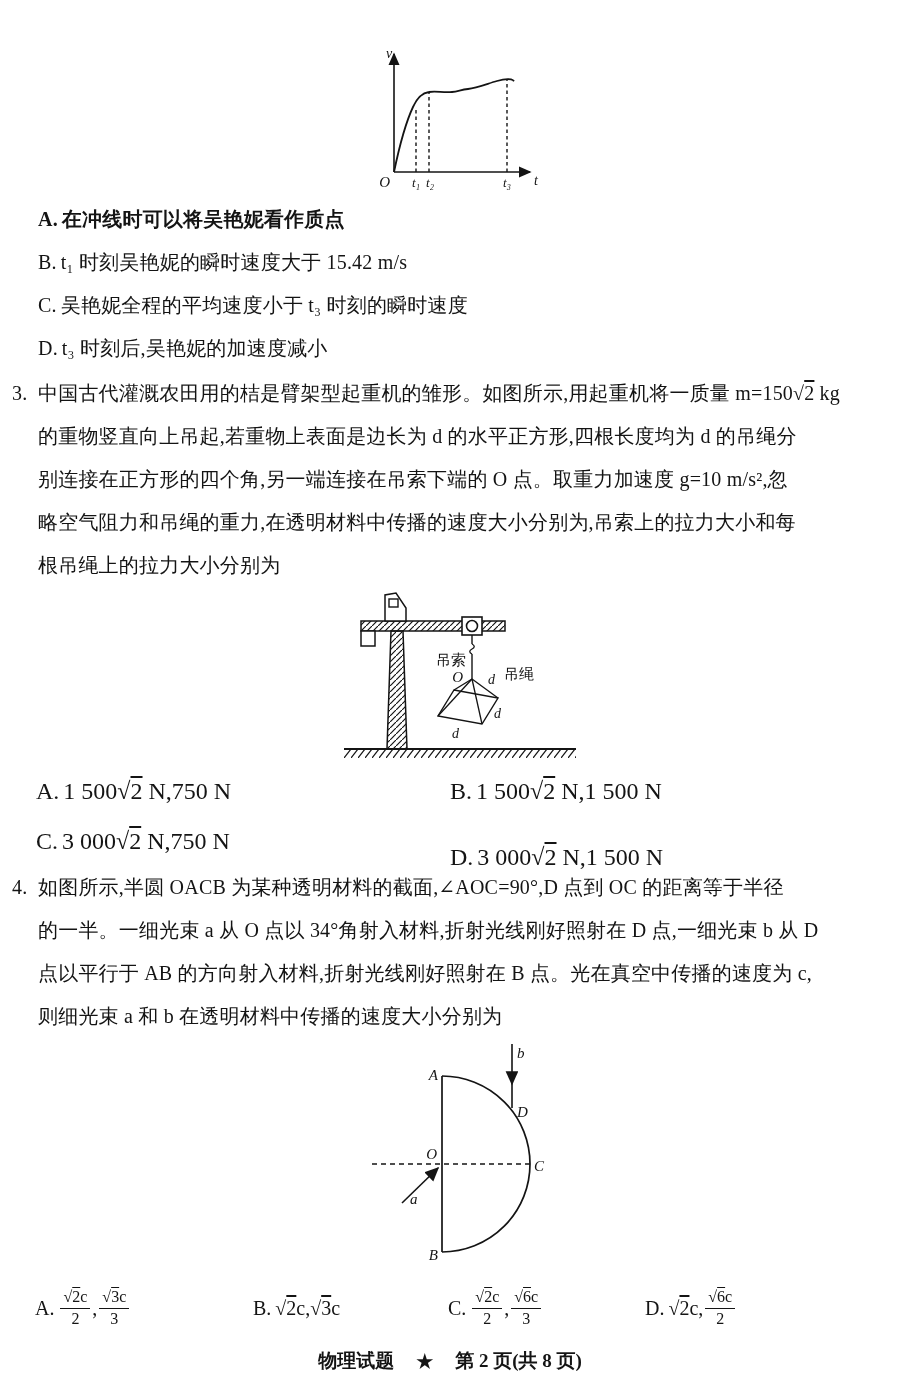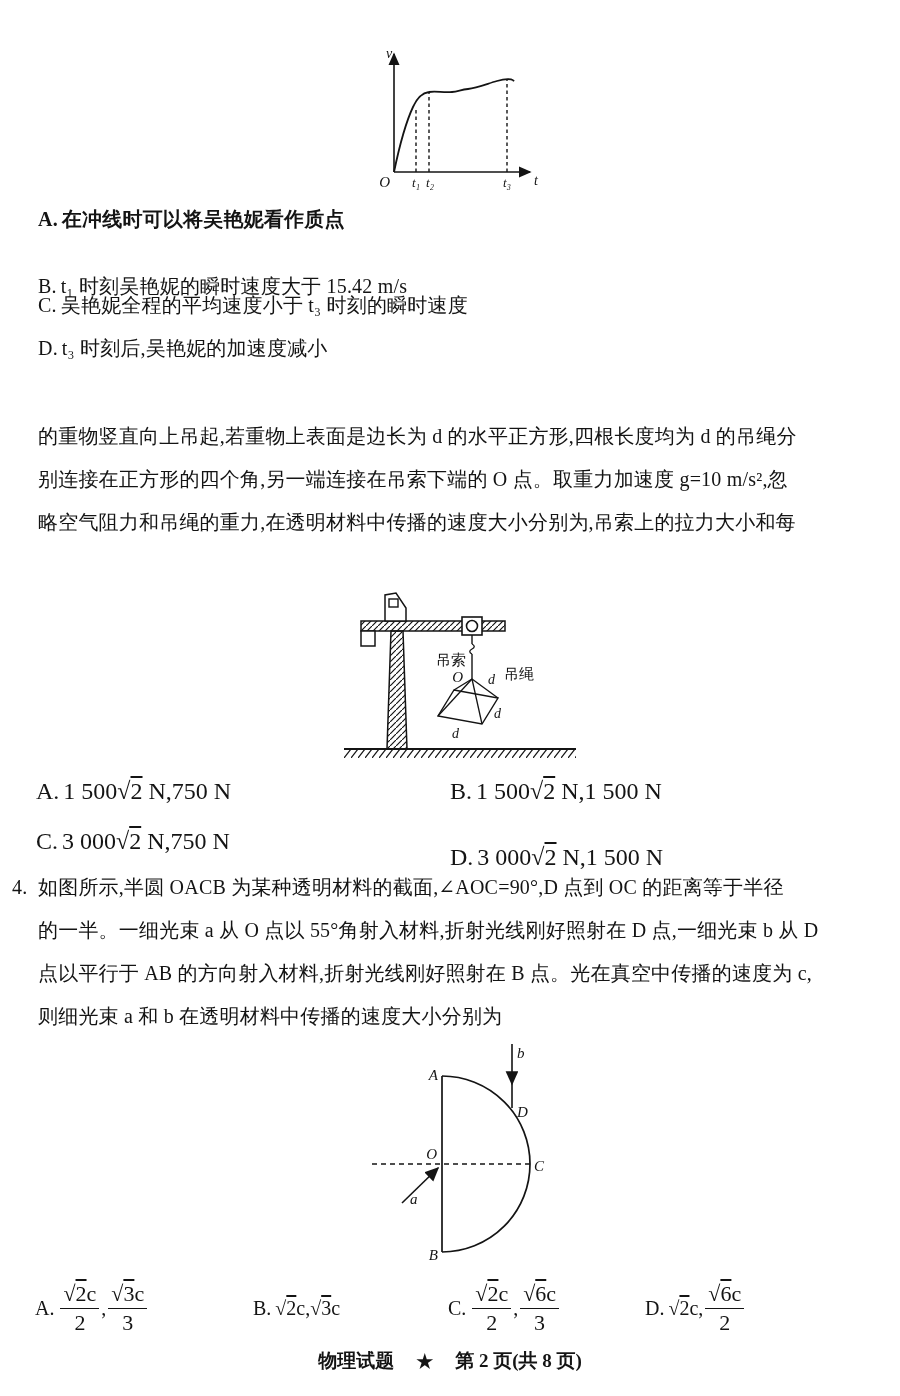--- a/index.html
+++ b/index.html
@@ -7,21 +7,21 @@
     position:relative;width:900px;height:1396px;margin:0 auto;background:#ffffff;
     font-family:"Liberation Serif","DejaVu Serif",serif;color:#141414;overflow:hidden;
   }
   .abs{position:absolute;}
   .line{font-size:20px;white-space:nowrap;letter-spacing:0.2px;}
   .qnum{display:inline-block;width:26px;}
   .olabel{margin-right:4px;}
   .ov{text-decoration:overline;}
   .opt{display:flex;align-items:center;font-size:20px;white-space:nowrap;}
   .optrow{font-size:24px;white-space:nowrap;}
-  .frac{display:inline-block;vertical-align:middle;text-align:center;line-height:1.15;font-size:22px;margin:0 2px;}
+  .frac{display:inline-block;vertical-align:middle;text-align:center;line-height:1.15;font-size:16px;margin:0 2px;}
   .frac .fn{display:block;border-bottom:1.4px solid #141414;padding:0 3px 1px 3px;}
   .frac .fd{display:block;padding-top:1px;}
   .footer{display:flex;justify-content:center;align-items:center;gap:22px;
     font-size:19px;font-weight:700;}
   svg{display:block;}
   svg text{font-family:"Liberation Serif","DejaVu Serif",serif;fill:#141414;}
   .it{font-style:italic;}
 </style>
 </head>
 <body>
@@ -46,27 +46,29 @@
 
     <text x="14" y="20" font-size="14" class="it">v</text>
     <text x="162" y="147" font-size="14" class="it">t</text>
     <text x="18" y="149" font-size="15" class="it" text-anchor="end">O</text>
     <text x="44" y="149" font-size="13" class="it" text-anchor="middle">t₁</text>
     <text x="58" y="149" font-size="13" class="it" text-anchor="middle">t₂</text>
     <text x="135" y="149" font-size="13" class="it" text-anchor="middle">t₃</text>
   </svg>
 
   <div class="abs line" style="left:38px;top:206px;font-weight:bold;"><span class="olabel">A.</span><span>在冲线时可以将吴艳妮看作质点</span></div>
-  <div class="abs line" style="left:38px;top:249px;margin-top:24px;"><span class="olabel">B.</span><span>t₁ 时刻吴艳妮的瞬时速度大于 15.42 m/s</span></div>
+  <div class="abs line" style="left:38px;top:249px;"><span class="olabel">B.</span><span>t₁ 时刻吴艳妮的瞬时速度大于 15.42 m/s</span></div>
   <div class="abs line" style="left:38px;top:292px;"><span class="olabel">C.</span><span>吴艳妮全程的平均速度小于 t₃ 时刻的瞬时速度</span></div>
   <div class="abs line" style="left:38px;top:335px;"><span class="olabel">D.</span><span>t₃ 时刻后,吴艳妮的加速度减小</span></div>
 
+  <div class="abs line" style="left:12px;top:380px;"><span class="qnum">3.</span><span>中国古代灌溉农田用的桔是臂架型起重机的雏形。如图所示,用起重机将一质量 m=150√<span class="ov">2</span> kg</span></div>
   <div class="abs line" style="left:38px;top:423px;">的重物竖直向上吊起,若重物上表面是边长为 d 的水平正方形,四根长度均为 d 的吊绳分</div>
   <div class="abs line" style="left:38px;top:466px;">别连接在正方形的四个角,另一端连接在吊索下端的 O 点。取重力加速度 g=10 m/s²,忽</div>
   <div class="abs line" style="left:38px;top:509px;">略空气阻力和吊绳的重力,在透明材料中传播的速度大小分别为,吊索上的拉力大小和每</div>
+  <div class="abs line" style="left:38px;top:552px;">根吊绳上的拉力大小分别为</div>
 
   <svg class="abs" style="left:330px;top:578px;" width="290" height="195" viewBox="0 0 290 195">
     <defs>
       <pattern id="hatch" width="6" height="6" patternUnits="userSpaceOnUse">
         <line x1="6" y1="0" x2="0" y2="6" stroke="#141414" stroke-width="1.2"></line>
       </pattern>
       <pattern id="hatchG" width="7" height="9" patternUnits="userSpaceOnUse">
         <line x1="7" y1="0" x2="0" y2="9" stroke="#141414" stroke-width="1.2"></line>
       </pattern>
     </defs>
@@ -103,21 +105,21 @@
     <text x="164" y="140" font-size="14" class="it">d</text>
     <text x="122" y="160" font-size="14" class="it">d</text>
   </svg>
 
   <div class="abs optrow" style="left:36px;top:778px;"><span class="olabel">A.</span><span>1 500√<span class="ov">2</span> N,750 N</span></div>
   <div class="abs optrow" style="left:450px;top:778px;"><span class="olabel">B.</span><span>1 500√<span class="ov">2</span> N,1 500 N</span></div>
   <div class="abs optrow" style="left:36px;top:828px;"><span class="olabel">C.</span><span>3 000√<span class="ov">2</span> N,750 N</span></div>
   <div class="abs optrow" style="left:450px;top:828px;margin-top:16px;"><span class="olabel">D.</span><span>3 000√<span class="ov">2</span> N,1 500 N</span></div>
 
   <div class="abs line" style="left:12px;top:874px;"><span class="qnum">4.</span><span>如图所示,半圆 OACB 为某种透明材料的截面,∠AOC=90°,D 点到 OC 的距离等于半径</span></div>
-  <div class="abs line" style="left:38px;top:917px;">的一半。一细光束 a 从 O 点以 55°角射入材料,折射光线刚好照射在 D 点,一细光束 b 从 D</div>
+  <div class="abs line" style="left:38px;top:917px;">的一半。一细光束 a 从 O 点以 34°角射入材料,折射光线刚好照射在 D 点,一细光束 b 从 D</div>
   <div class="abs line" style="left:38px;top:960px;">点以平行于 AB 的方向射入材料,折射光线刚好照射在 B 点。光在真空中传播的速度为 c,</div>
   <div class="abs line" style="left:38px;top:1003px;">则细光束 a 和 b 在透明材料中传播的速度大小分别为</div>
 
   <svg class="abs" style="left:350px;top:1040px;" width="240" height="230" viewBox="0 0 240 230">
     <defs>
       <marker id="arw2" markerWidth="10" markerHeight="9" refX="8" refY="4" orient="auto">
         <path d="M0,0 L9,4 L0,8 Z" fill="#141414"></path>
       </marker>
     </defs>
 

